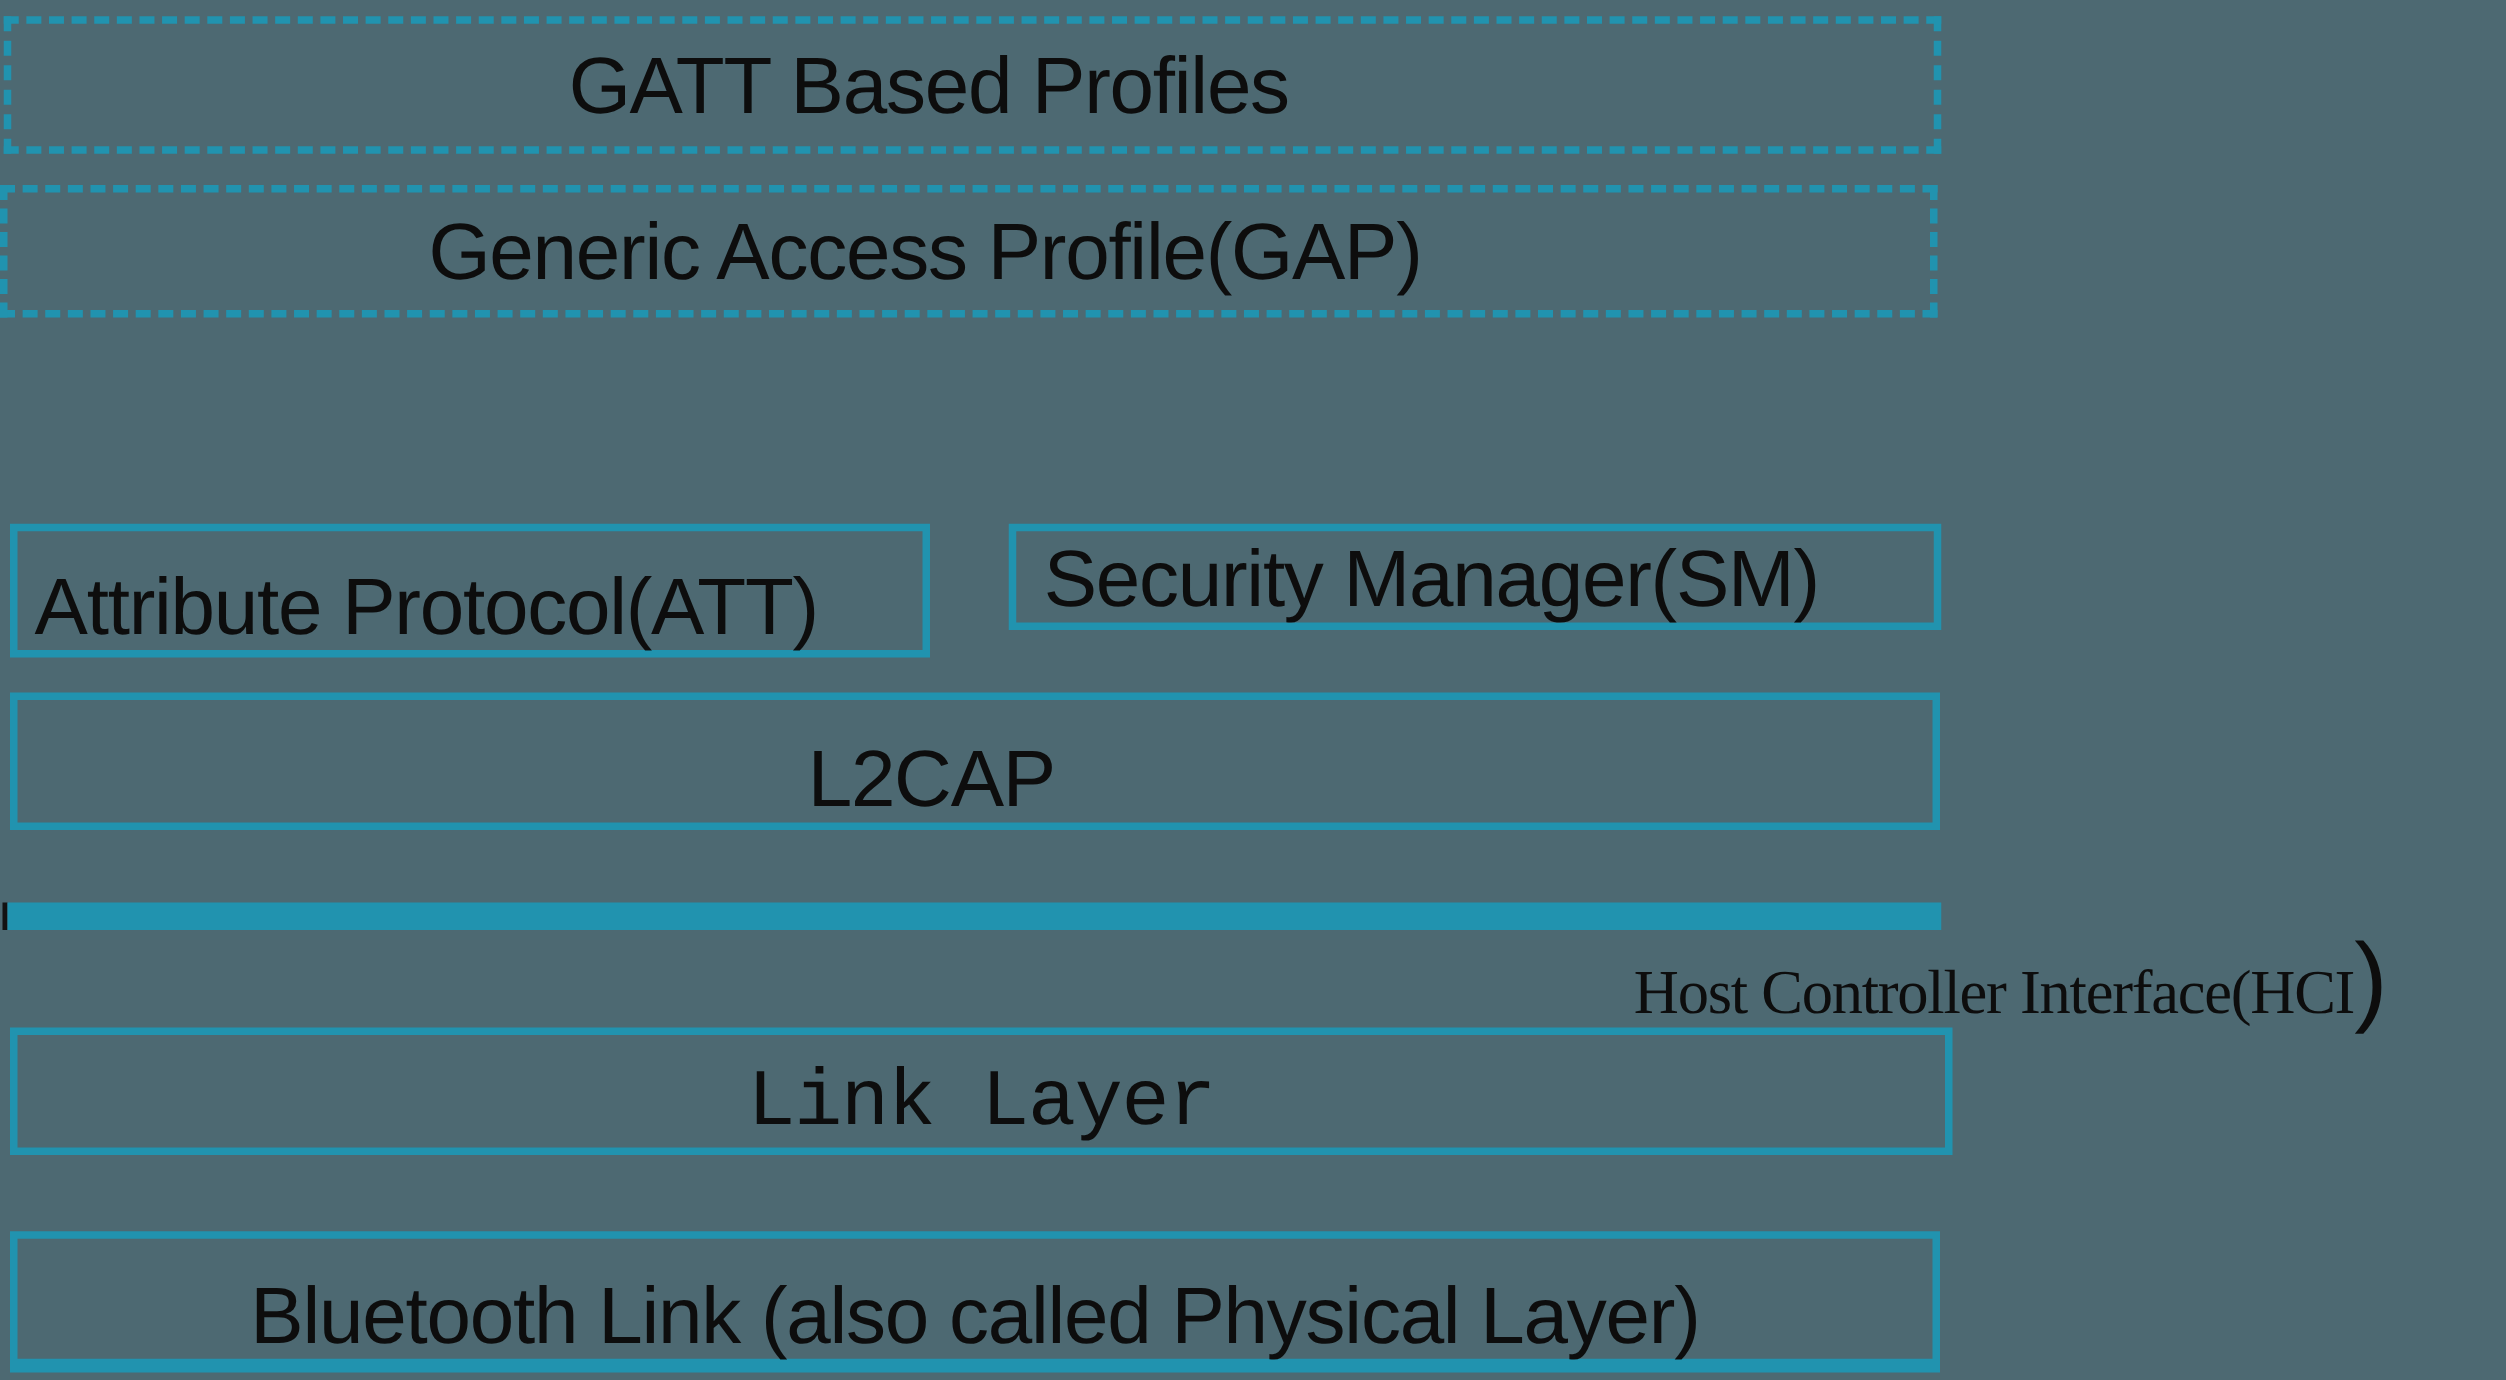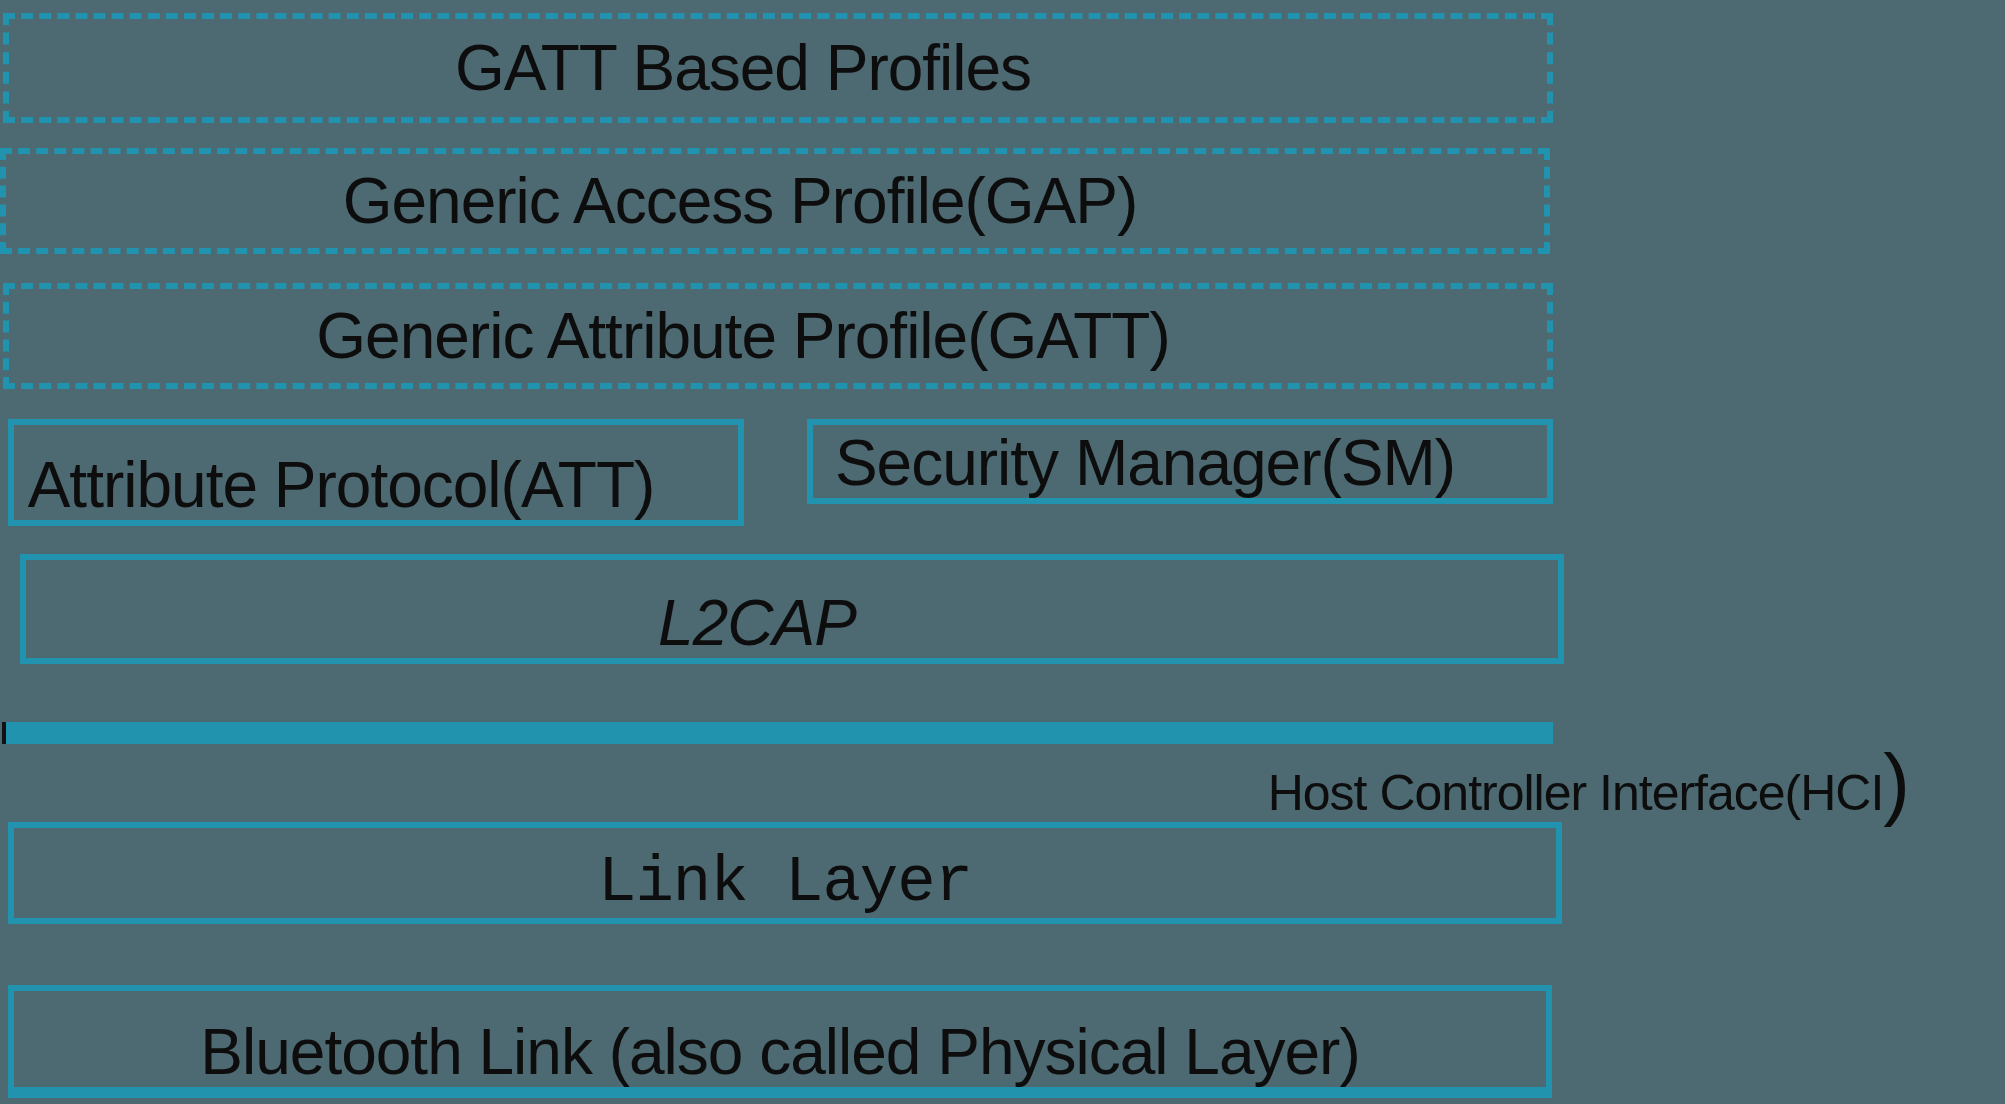--- a/index.html
+++ b/index.html
@@ -32,21 +32,21 @@
     line-height: 1.1;
   }
   
   .bias { padding-right: 70px; }
 
   #box-gatt-profiles { left: 3px;   top: 13px;  width: 1550px; height: 110px; }
   #box-gap           { left: 0;   top: 148px; width: 1550px; height: 106px; }
   #box-gatt          { left: 3px;   top: 283px; width: 1550px; height: 106px; }
   #box-att           { left: 8px;   top: 419px; width: 736px;  height: 107px; }
   #box-sm            { left: 807px; top: 419px; width: 746px;  height: 85px; }
-  #box-l2cap         { left: 20px;   top: 554px; width: 1544px; height: 110px; font-style: italic; }
+  #box-l2cap         { left: 8px;   top: 554px; width: 1544px; height: 110px; }
   #box-link          { left: 8px;   top: 822px; width: 1554px; height: 102px; font-family: Liberation Mono, monospace; }
   #box-radio         { left: 8px;   top: 985px; width: 1544px; height: 113px;
                        border-bottom-width: 11px; }
 
   .hci-tick {
     position: absolute;
     left: 2px; top: 722px;
     width: 4px; height: 22px;
     background: var(--tick, #121212);
   }
@@ -62,43 +62,41 @@
     height: 110px;
     display: flex;
     justify-content: flex-end;
     align-items: baseline;
     white-space: nowrap;
   }
   .hci-main {
     font-size: 50px;
     letter-spacing: -1px;
     line-height: 1;
+    font-family: Liberation Serif, serif;
   }
   .hci-paren {
     font-size: 80px;
     letter-spacing: 0;
     line-height: 1;
   }
 </style>
 </head>
 <body>
 
 <div class="canvas">
 
   <div class="box dashed" id="box-gatt-profiles">
     <span class="label bias">GATT Based Profiles</span>
   </div>
 
   <div class="box dashed" id="box-gap">
     <span class="label bias">Generic Access Profile(GAP)</span>
   </div>
 
-  <div class="box dashed" id="box-gatt">
-    <span class="label bias">Generic Attribute Profile(GATT)</span>
-  </div>
 
   <div class="box solid" id="box-att">
     <span class="label bias">Attribute Protocol(ATT)</span>
   </div>
 
   <div class="box solid" id="box-sm">
     <span class="label bias">Security Manager(SM)</span>
   </div>
 
   <div class="box solid" id="box-l2cap">

